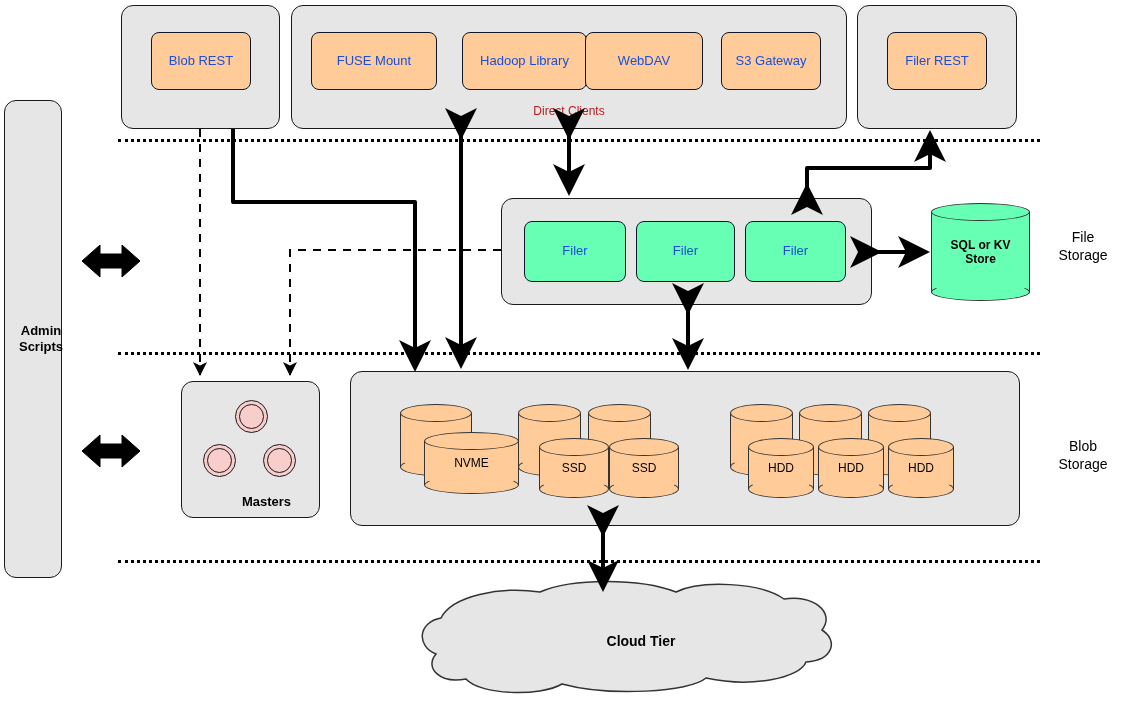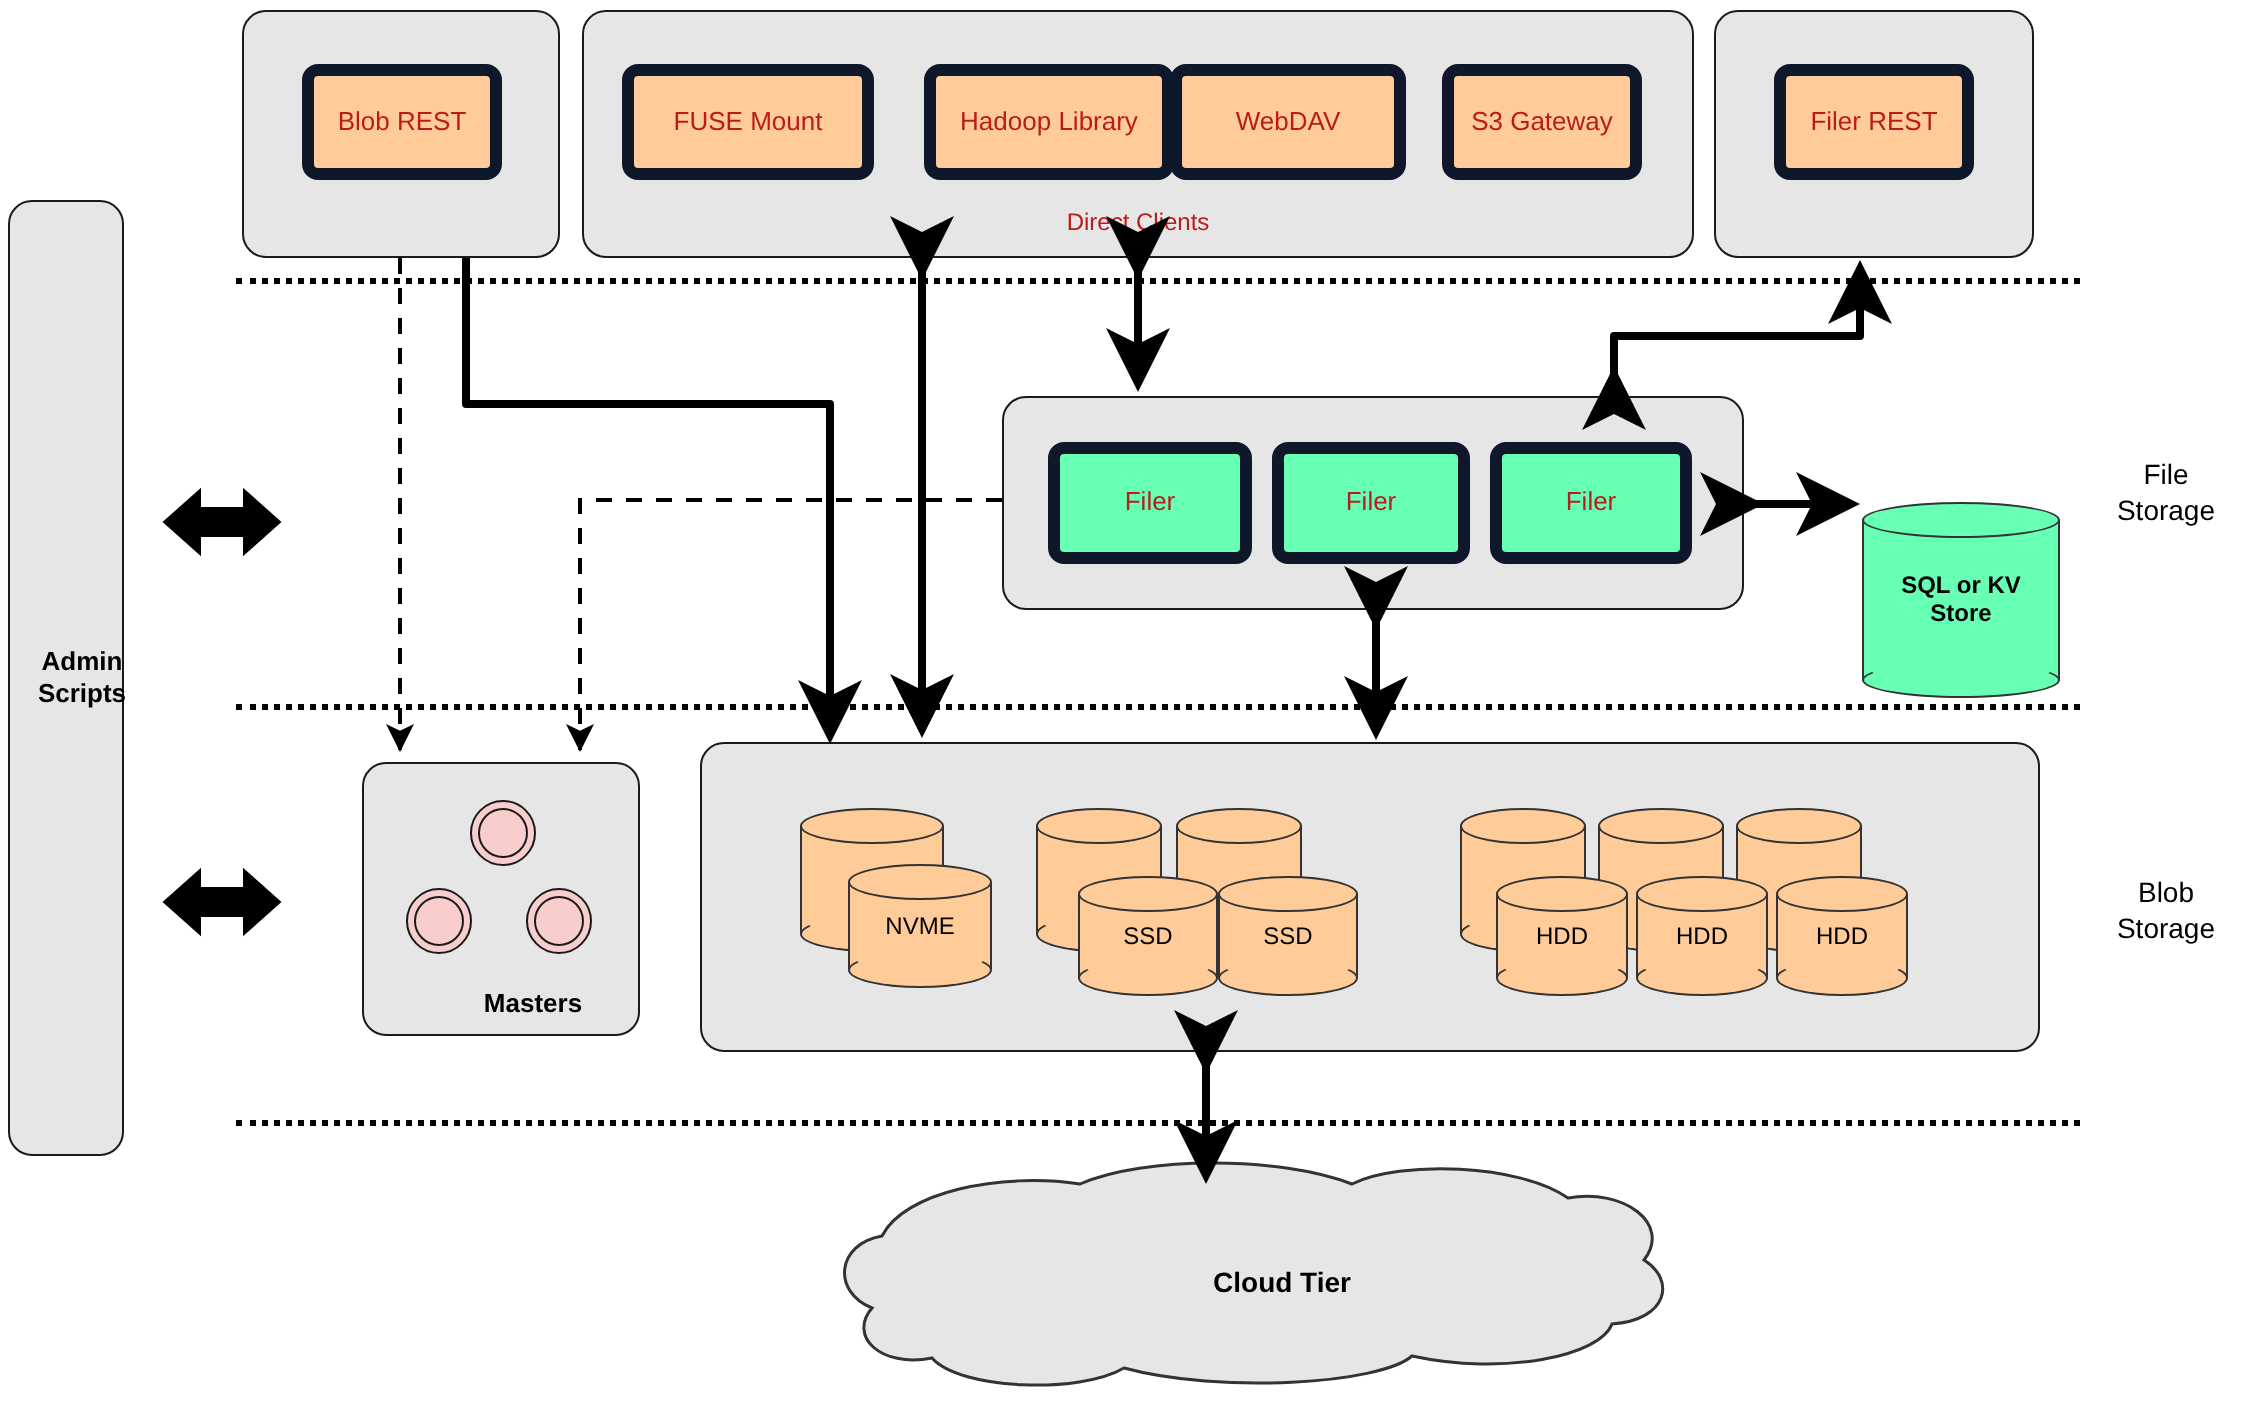--- a/index.html
+++ b/index.html
@@ -21,28 +21,28 @@
 
   
   .group-box {
     background: #e6e6e6;
     border: 1px solid #1a1a1a;
     border-radius: 12px;
     box-sizing: border-box;
   }
   .node {
     background: #ffcc99;
-    border: 6px solid #0f172a;
+    border: 1px solid #0f172a;
     border-radius: 8px;
     box-sizing: border-box;
     display: flex;
     align-items: center;
     justify-content: center;
     font-size: 13px;
-    color: #b91c1c;
+    color: #1d4ed8;
     text-align: center;
     line-height: 1.15;
   }
   .node.green {
     background: #66ffb3;
   }
   .caption {
     font-size: 12px;
     color: #b91c1c;
     text-align: center;
@@ -180,21 +180,21 @@
   <div class="abs group-box" style="left:857px; top:5px; width:160px; height:124px;">
   </div>
   <div class="abs node" style="left:887px; top:32px; width:100px; height:58px;">Filer REST</div>
 
   <div class="abs group-box" style="left:501px; top:198px; width:371px; height:107px;">
   </div>
   <div class="abs node green" style="left:524px; top:221px; width:102px; height:61px;">Filer</div>
   <div class="abs node green" style="left:636px; top:221px; width:99px; height:61px;">Filer</div>
   <div class="abs node green" style="left:745px; top:221px; width:101px; height:61px;">Filer</div>
 
-  <div class="cyl green" style="left:931px; top:203px; width:99px; height:98px;margin-top:48px;">
+  <div class="cyl green" style="left:931px; top:203px; width:99px; height:98px;">
     <div class="body"></div>
     <div class="bottom"></div>
     <div class="top"></div>
     <div class="txt">
       <div>SQL or KV</div>
       <div>Store</div>
     </div>
   </div>
 
   <div class="abs label-plain" style="left:1045px; top:229px; width:76px;">
@@ -210,21 +210,21 @@
   <div class="abs label-bold" style="left:181px; top:494px; width:139px;">Masters</div>
 
   <div class="abs group-box" style="left:350px; top:371px; width:670px; height:155px;">
   </div>
 
   <div class="cyl" style="left:400px; top:404px; width:72px; height:72px;">
     <div class="body"></div>
       <div class="bottom"></div>
       <div class="top"></div>
   </div>
-  <div class="cyl" style="left:424px; top:432px; width:72px; height:62px;">
+  <div class="cyl" style="left:424px; top:432px; width:72px; height:62px;padding-left:23px;">
     <div class="body"></div>
       <div class="bottom"></div>
       <div class="top"></div>
     <div class="txt">NVME</div>
   </div>
 
   <div class="cyl" style="left:518px; top:404px; width:63px; height:72px;">
     <div class="body"></div>
       <div class="bottom"></div>
       <div class="top"></div>

